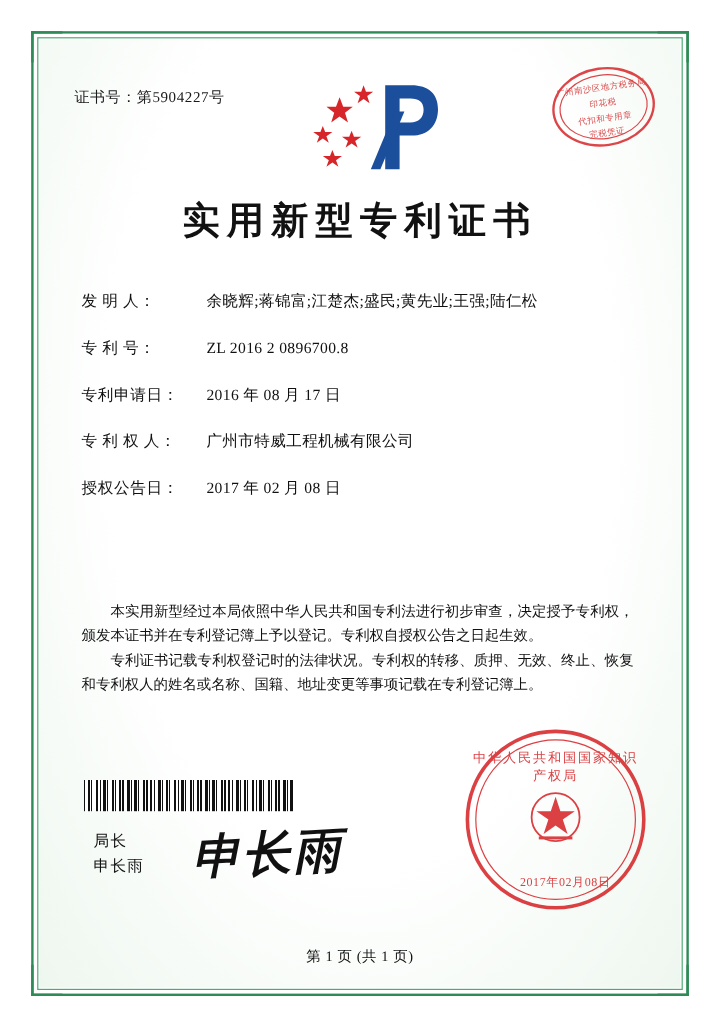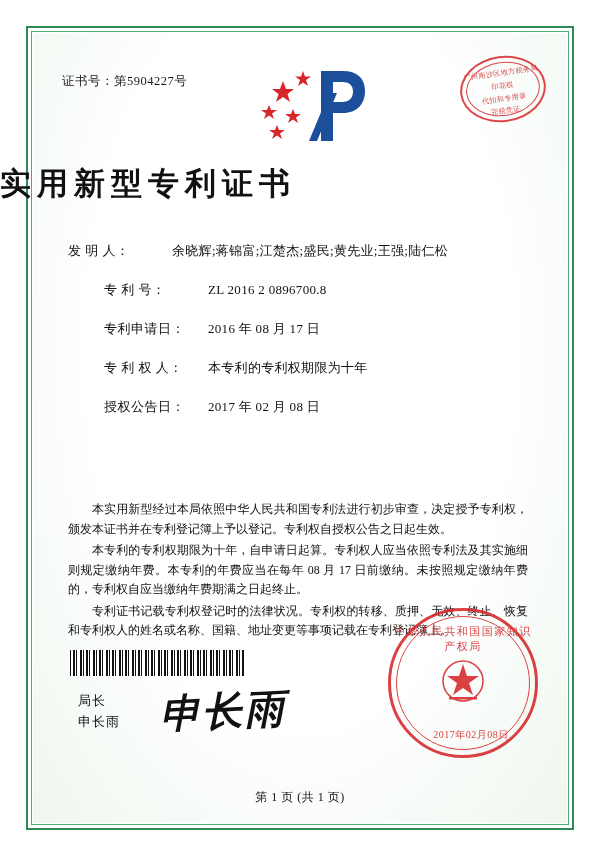--- a/index.html
+++ b/index.html
@@ -112,21 +112,21 @@
     width: 130px;
     height: 90px;
     margin-left: -55px;
   }
 
   .title {
     position: absolute;
     left: 0;
     right: 0;
     top: 163px;
-    text-align: left;
+    text-align: center;
     font-size: 31px;
     font-weight: bold;
     letter-spacing: 6px;
     color: #111111;
     font-family: "DejaVu Sans", "Liberation Sans", sans-serif;
   }
 
   .fields {
     position: absolute;
     left: 68px;
@@ -142,21 +142,21 @@
   }
   .field-label {
     display: inline-block;
     letter-spacing: 0.5px;
   }
   .field-value {
     display: inline-block;
     letter-spacing: 0.3px;
   }
   .w-name   { width: 104px; }
-  .w-short  { width: 104px; margin-left: 36px; }
+  .w-short  { width: 104px; }
 
   .body-text {
     position: absolute;
     left: 68px;
     top: 500px;
     width: 464px;
     font-size: 12px;
     line-height: 19.5px;
     color: #111111;
     text-align: justify;
@@ -303,30 +303,29 @@
     <div class="field-row">
       <span class="field-label w-name">发 明 人：</span><span class="field-value">余晓辉;蒋锦富;江楚杰;盛民;黄先业;王强;陆仁松</span>
     </div>
     <div class="field-row">
       <span class="field-label w-short">专 利 号：</span><span class="field-value">ZL 2016 2 0896700.8</span>
     </div>
     <div class="field-row">
       <span class="field-label w-short">专利申请日：</span><span class="field-value">2016 年 08 月 17 日</span>
     </div>
     <div class="field-row">
-      <span class="field-label w-short">专 利 权 人：</span><span class="field-value">本专利的专利权期限为十年</span>
+      <span class="field-label w-short">专 利 权 人：</span><span class="field-value">广州市特威工程机械有限公司</span>
     </div>
     <div class="field-row">
       <span class="field-label w-short">授权公告日：</span><span class="field-value">2017 年 02 月 08 日</span>
     </div>
   </div>
 
   <div class="body-text">
     <p>本实用新型经过本局依照中华人民共和国专利法进行初步审查，决定授予专利权，颁发本证书并在专利登记簿上予以登记。专利权自授权公告之日起生效。</p>
-    <p>本专利的专利权期限为十年，自申请日起算。专利权人应当依照专利法及其实施细则规定缴纳年费。本专利的年费应当在每年 08 月 17 日前缴纳。未按照规定缴纳年费的，专利权自应当缴纳年费期满之日起终止。</p>
     <p>专利证书记载专利权登记时的法律状况。专利权的转移、质押、无效、终止、恢复和专利权人的姓名或名称、国籍、地址变更等事项记载在专利登记簿上。</p>
   </div>
 
   <div class="barcode"></div>
 
   <div class="signature-block">
     <div>局长</div>
     <div>申长雨</div>
   </div>
 

